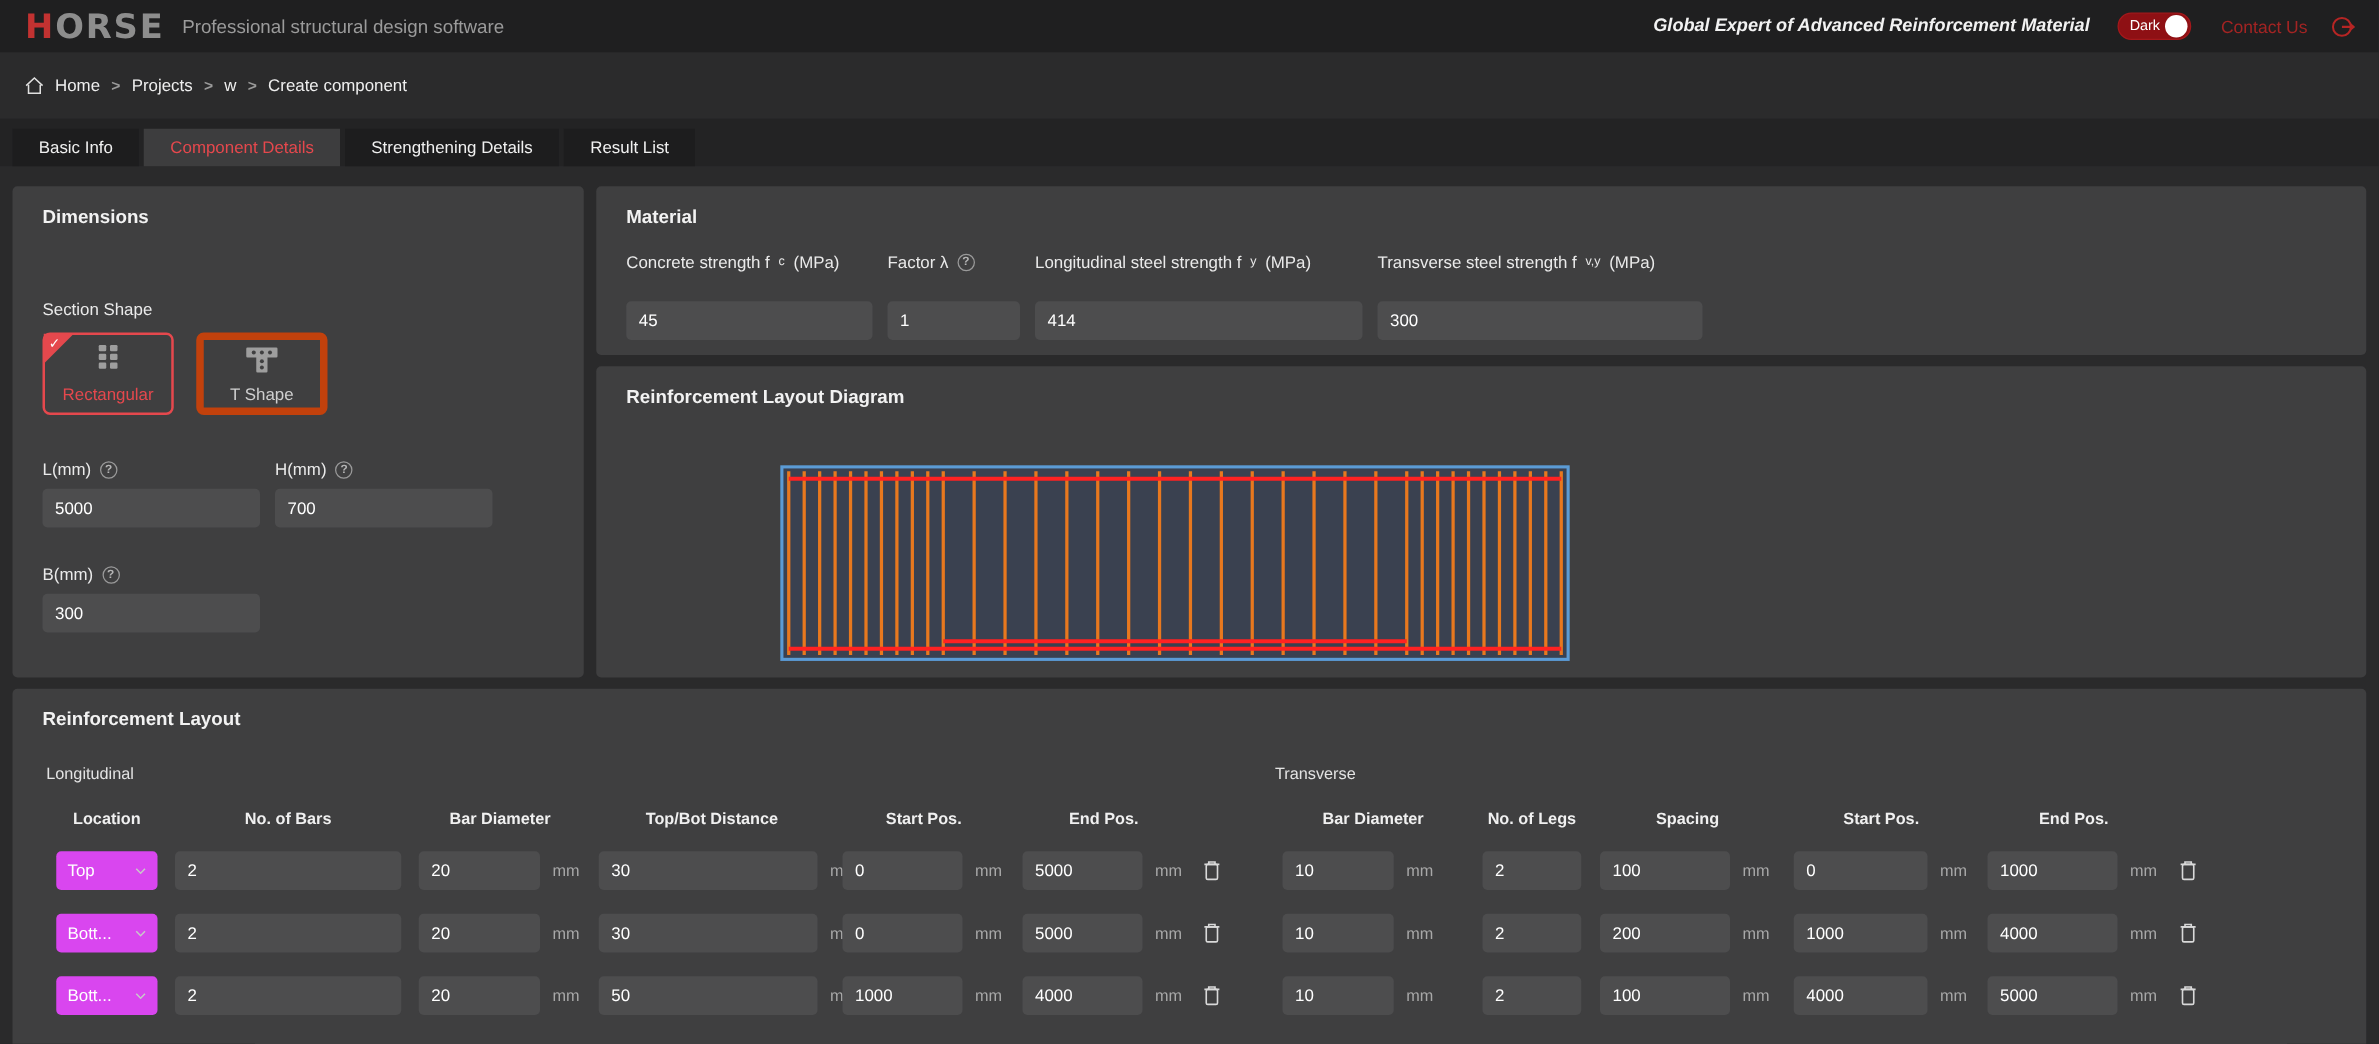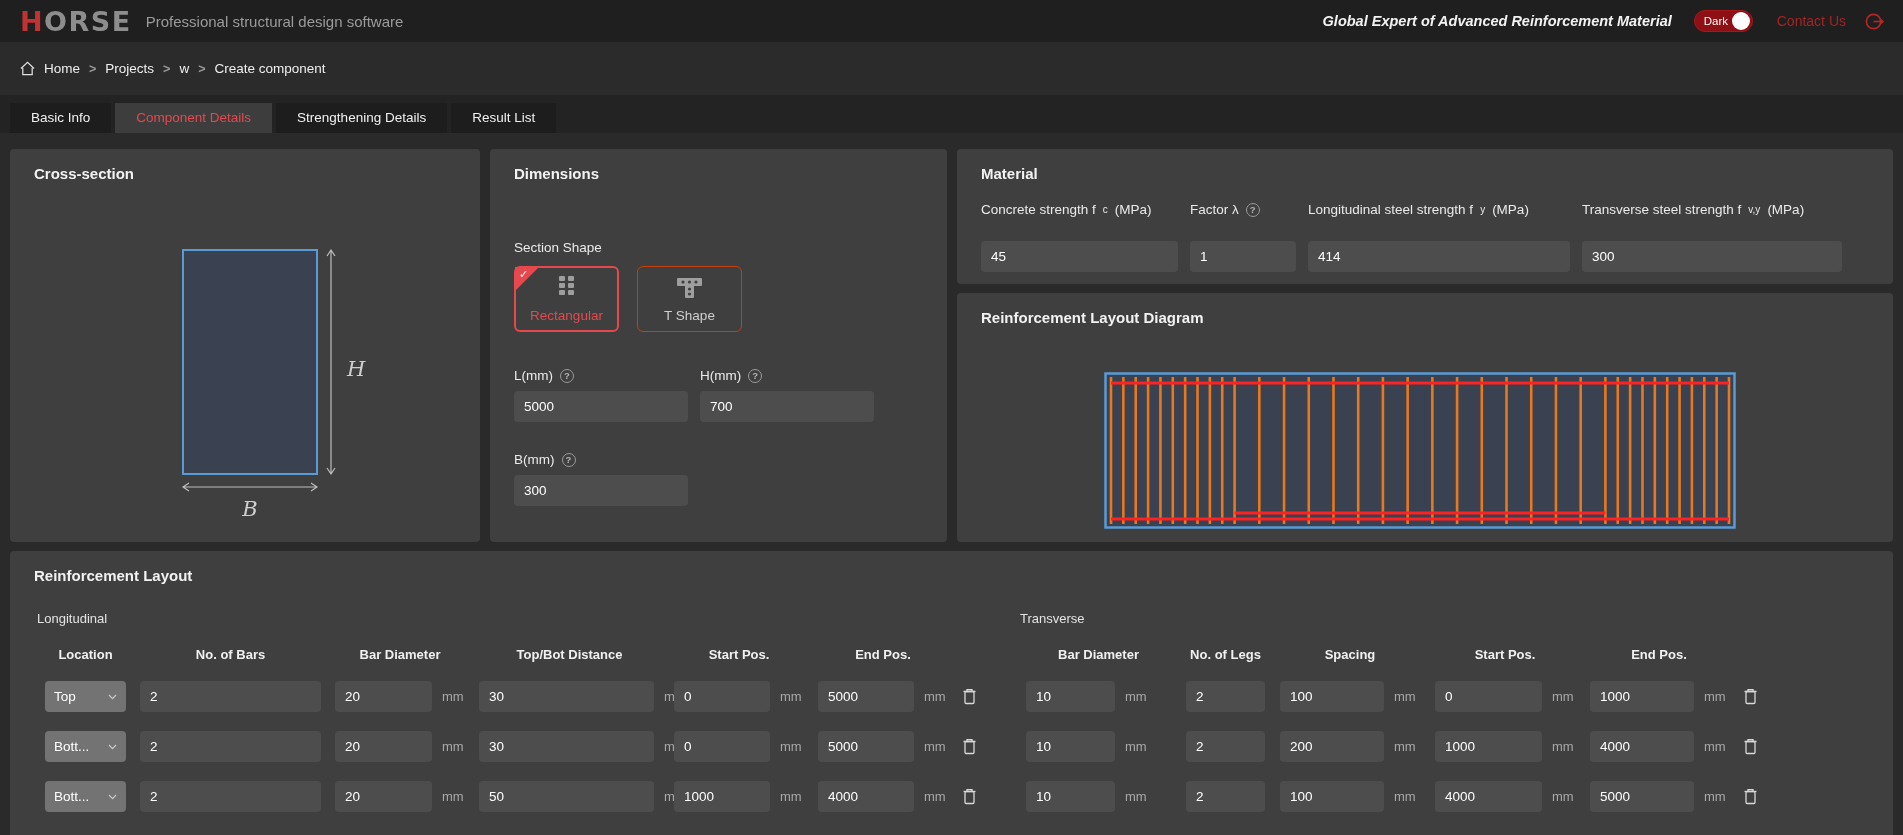--- a/index.html
+++ b/index.html
@@ -50,21 +50,21 @@
   .field-label { font-size:13.5px; color:#eaeaea; display:flex; align-items:center; gap:7px; white-space:nowrap; }
   .field-label sub { font-size:10px; }
   .help-icon { width:14px; height:14px; border:1px solid #9a9a9a; border-radius:50%; font-size:9.5px; line-height:12px;
     text-align:center; color:#b5b5b5; display:inline-block; font-weight:bold; flex:0 0 auto; }
   .tinput { background:#4d4d4e; border:none; border-radius:4px; height:31px; color:#fff; font-size:13.5px;
     padding:0 10px; font-family:"Liberation Sans", sans-serif; outline:none; }
   .unit { color:#a8a8a8; font-size:13px; margin-left:10px; }
   
   .shape-label { margin-top:58px; }
   .cards { display:flex; gap:18px; margin-top:11px; }
-  .shape-card { width:105px; height:66px; border:1px solid #c2410c; border-radius:6px; position:relative;
+  .shape-card { width:105px; height:66px; border:6px solid #c2410c; border-radius:6px; position:relative;
     display:flex; flex-direction:column; align-items:center; justify-content:center; gap:5px;
     color:#cfcfcf; font-size:13.5px; cursor:pointer; background:transparent; }
   .shape-card.selected { border:2px solid #e5484d; color:#e5484d; }
   .corner-wedge { position:absolute; top:-1px; left:-1px; width:0; height:0;
     border-top:24px solid #e5484d; border-right:24px solid transparent; }
   .corner-check { position:absolute; top:0px; left:3px; color:#fff; font-size:11px; }
   .dim-fields { display:flex; flex-wrap:wrap; gap:30px 12px; width:380px; margin-top:36px; }
   .dim-field { width:174px; }
   .dim-field .tinput { width:100%; margin-top:8px; }
   
@@ -81,21 +81,21 @@
   .rtable-trans .rsubtitle { margin-left:0; }
   .lgrid { display:grid; grid-template-columns:81px 181px 130px 181px 130px 130px 24px; column-gap:14px;
     align-items:center; margin-left:11px; }
   .tgrid { display:grid; grid-template-columns:145px 79px 140px 140px 138px 24px; column-gap:15px;
     align-items:center; margin-left:6px; }
   .hdr-row { margin-top:21px; }
   .hdr { font-weight:bold; font-size:13px; color:#f0f0f0; text-align:center; white-space:nowrap; }
   .rows { margin-top:19px; }
   .rowline { margin-bottom:19px; }
   .unit-cell { display:flex; align-items:center; }
-  .loc-select { width:81px; height:31px; background:#737373; border-radius:4px; display:flex; align-items:center;
+  .loc-select { width:81px; height:31px; background:#d946ef; border-radius:4px; display:flex; align-items:center;
     justify-content:space-between; padding:0 9px; font-size:13.5px; color:#fff; cursor:pointer; }
   .in-full { width:100%; }
   .in-97 { width:97px; } .in-148 { width:175px; } .in-96 { width:96px; }
   .in-111 { width:89px; } .in-105 { width:104px; } .in-107 { width:107px; }
   .trash-btn { background:none; border:none; padding:0; cursor:pointer; display:flex; align-items:center; }
 </style>
 </head>
 <body>
 
 <div class="topbar">
@@ -133,30 +133,20 @@
 <div class="tabs-row" id="tabs-row">
     <div class="tab">Basic Info</div>
     <div class="tab active">Component Details</div>
     <div class="tab">Strengthening Details</div>
     <div class="tab">Result List</div>
   </div>
 
 <div class="content">
   <div class="row1">
 
-    <div class="panel panel-cross">
-      <div class="panel-title">Cross-section</div>
-      <div id="cross-svg-wrap"><svg width="420" height="346">
-            <rect x="149" y="68" width="134" height="224" fill="#3a4150" stroke="#5b9bd5" stroke-width="2"></rect>
-            <path d="M297 68V292 M293 74L297 68l4 6 M293 286L297 292l4-6" stroke="#bdbdbd" fill="none" stroke-width="1.2"></path>
-            <text x="313" y="194" fill="#cfcfcf" font-size="21" font-style="italic" font-family="DejaVu Serif, serif">H</text>
-            <path d="M149 305H283 M155 301L149 305l6 4 M277 301L283 305l-6 4" stroke="#bdbdbd" fill="none" stroke-width="1.2"></path>
-            <text x="216" y="334" fill="#cfcfcf" font-size="21" font-style="italic" text-anchor="middle" font-family="DejaVu Serif, serif">B</text>
-          </svg></div>
-    </div>
 
     <div class="panel panel-dims">
       <div class="panel-title">Dimensions</div>
       <div class="field-label shape-label">Section Shape</div>
       <div class="cards" id="shape-cards">
           <div class="shape-card selected">
             <span class="corner-wedge"></span>
             <span class="corner-check">✓</span>
             <span><svg width="19" height="25" viewBox="0 0 19 25" fill="#9e9e9e">
                 <rect x="2" y="1" width="6" height="5" rx="1"></rect>

